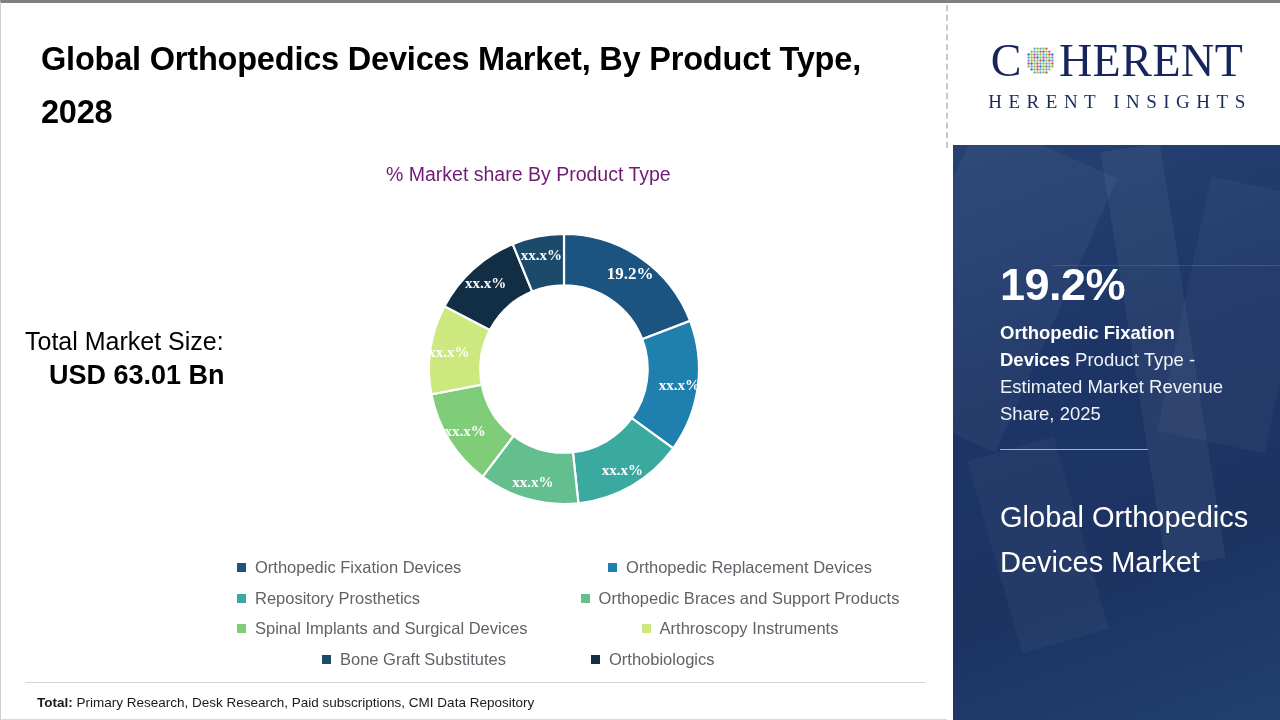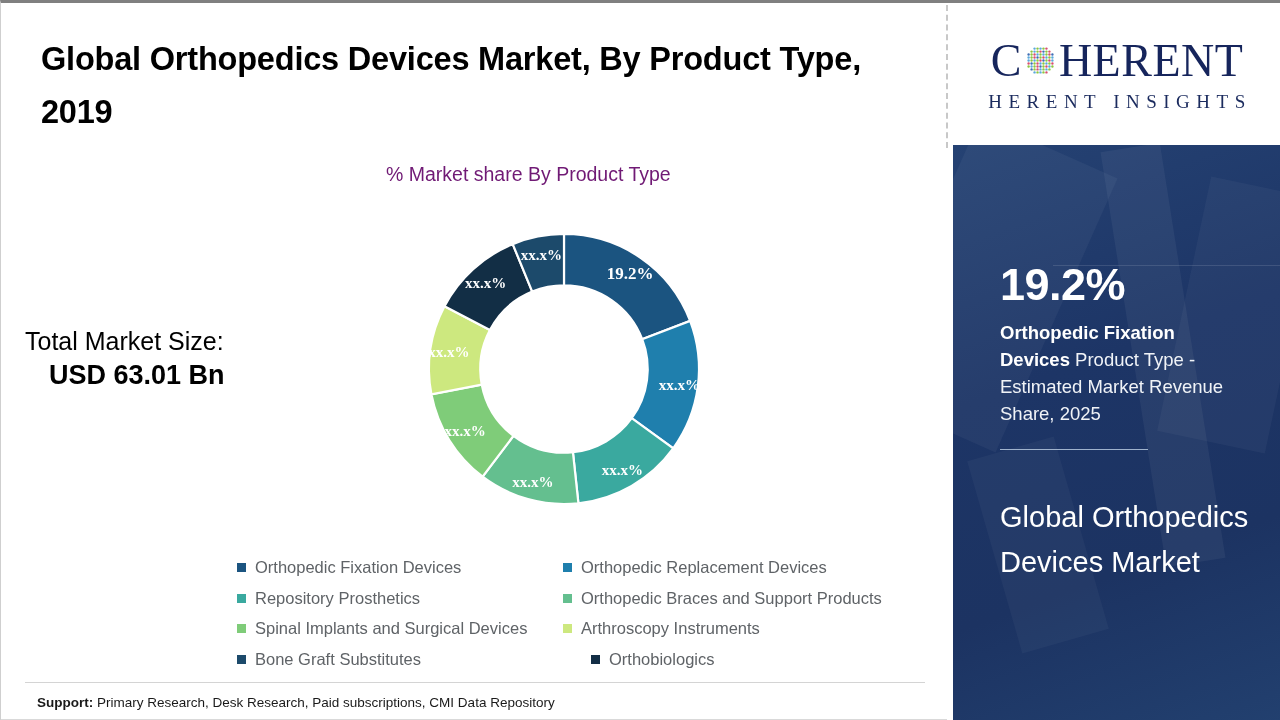--- a/index.html
+++ b/index.html
@@ -68,21 +68,21 @@
 
   
   #legend {
     position: absolute;
     left: 236px; top: 556px;
     width: 680px;
   }
   .legend-row { display: flex; height: 30.5px; align-items: flex-start; }
   .legend-item { display: flex; align-items: baseline; }
   .legend-item.col1 { width: 326px; }
-  .legend-item.col2 { width: 354px; }
+  .legend-item.col2 { width: 354px; justify-content: center; }
   .legend-swatch {
     width: 9px; height: 9px;
     flex: 0 0 9px;
     margin-right: 9px;
     position: relative; top: -1px;
   }
   .legend-text {
     font-size: 16.5px;
     color: #5f6367;
     white-space: nowrap;
@@ -214,21 +214,21 @@
     z-index: 3;
   }
 </style>
 </head>
 <body>
 
 <div id="page">
 
   <div id="left-panel">
 
-    <h1 id="page-title">Global Orthopedics Devices Market, By Product Type, 2019</h1>
+    <h1 id="page-title">Global Orthopedics Devices Market, By Product Type, 2028</h1>
 
     <div id="chart-subtitle">% Market share By Product Type</div>
 
     <div id="total-market-block">
       <div id="total-market-label">Total Market Size:</div>
       <div id="total-market-value">USD 63.01 Bn</div>
     </div>
 
     <div id="donut-wrap">
       <svg id="donut-svg" viewBox="0 0 290 290">
@@ -293,21 +293,21 @@
           </div>
           <div class="legend-item col1">
             <span class="legend-swatch" style="background: rgb(18, 46, 69);"></span>
             <span class="legend-text">Orthobiologics</span>
           </div>
         </div>
       </div>
 
     <div id="footer-rule"></div>
     <div id="source-line">
-      <b>Support:</b><span> Primary Research, Desk Research, Paid subscriptions, CMI Data Repository</span>
+      <b>Total:</b><span> Primary Research, Desk Research, Paid subscriptions, CMI Data Repository</span>
     </div>
     <div id="bottom-rule"></div>
   </div>
 
   <div id="dashed-divider"></div>
 
   <div id="right-panel">
 
     <div id="logo-area">
       <div id="logo-top">

